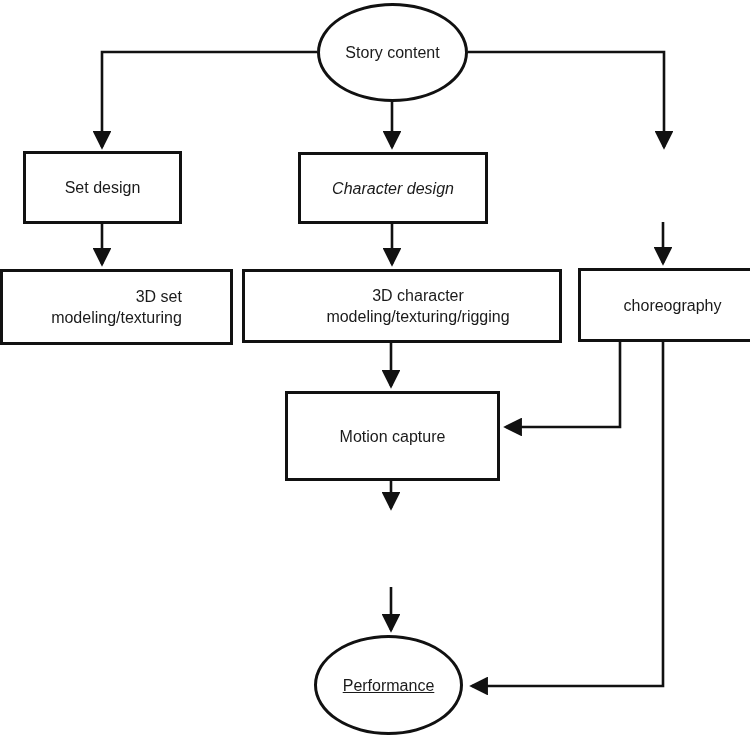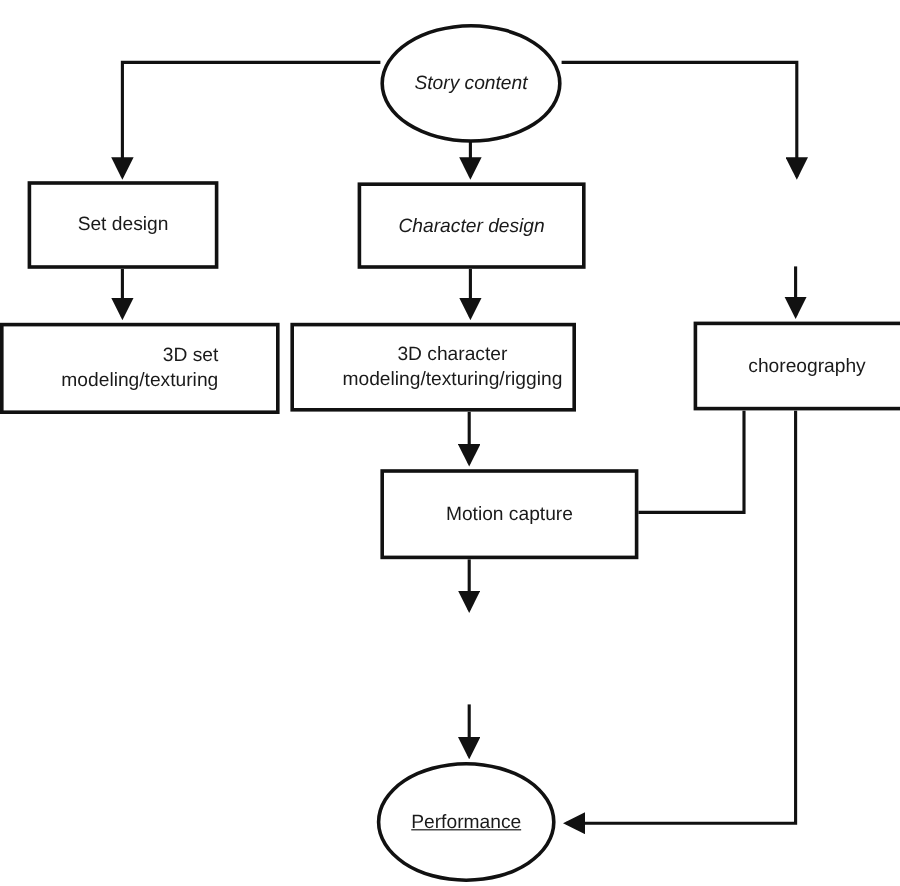--- a/index.html
+++ b/index.html
@@ -38,28 +38,28 @@
     border: 3px solid #111111;
     color: #1a1a1a;
     font-size: 16px;
     line-height: 21px;
     white-space: pre-line;
   }
   .node.ellipse {
     border-radius: 50%;
   }
   
-  #n-story       { left: 317px; top:   20px; width: 151px; height:  99px; font-style: italic; }
+  #n-story       { left: 317px; top:   3px; width: 151px; height:  99px; }
   #n-setdesign   { left:  23px; top: 151px; width: 159px; height:  73px; }
   #n-chardesign  { left: 298px; top: 152px; width: 190px; height:  72px; font-style: italic; }
   #n-sounddesign { left: 579px; top: 152px; width: 164px; height:  70px; }
   #n-setmodel    { left:   0px; top: 269px; width: 233px; height:  76px; text-align: right; }
-  #n-charmodel   { left: 242px; top: 269px; width: 238px; height:  74px; padding-left: 32px; }
+  #n-charmodel   { left: 242px; top: 269px; width: 320px; height:  74px; padding-left: 32px; }
   #n-choreo      { left: 578px; top: 268px; width: 189px; height:  74px; }
-  #n-mocap       { left: 285px; top: 391px; width: 215px; height:  75px; margin-left: 32px; }
+  #n-mocap       { left: 285px; top: 391px; width: 215px; height:  90px; }
   #n-engine      { left: 280px; top: 513px; width: 222px; height:  74px; }
   #n-perform     { left: 314px; top: 635px; width: 149px; height: 100px; text-decoration: underline; }
 </style>
 </head>
 <body>
 
 <div id="canvas">
 
   <svg id="connector-layer" viewBox="0 0 750 738" xmlns="http://www.w3.org/2000/svg">
     <defs>

